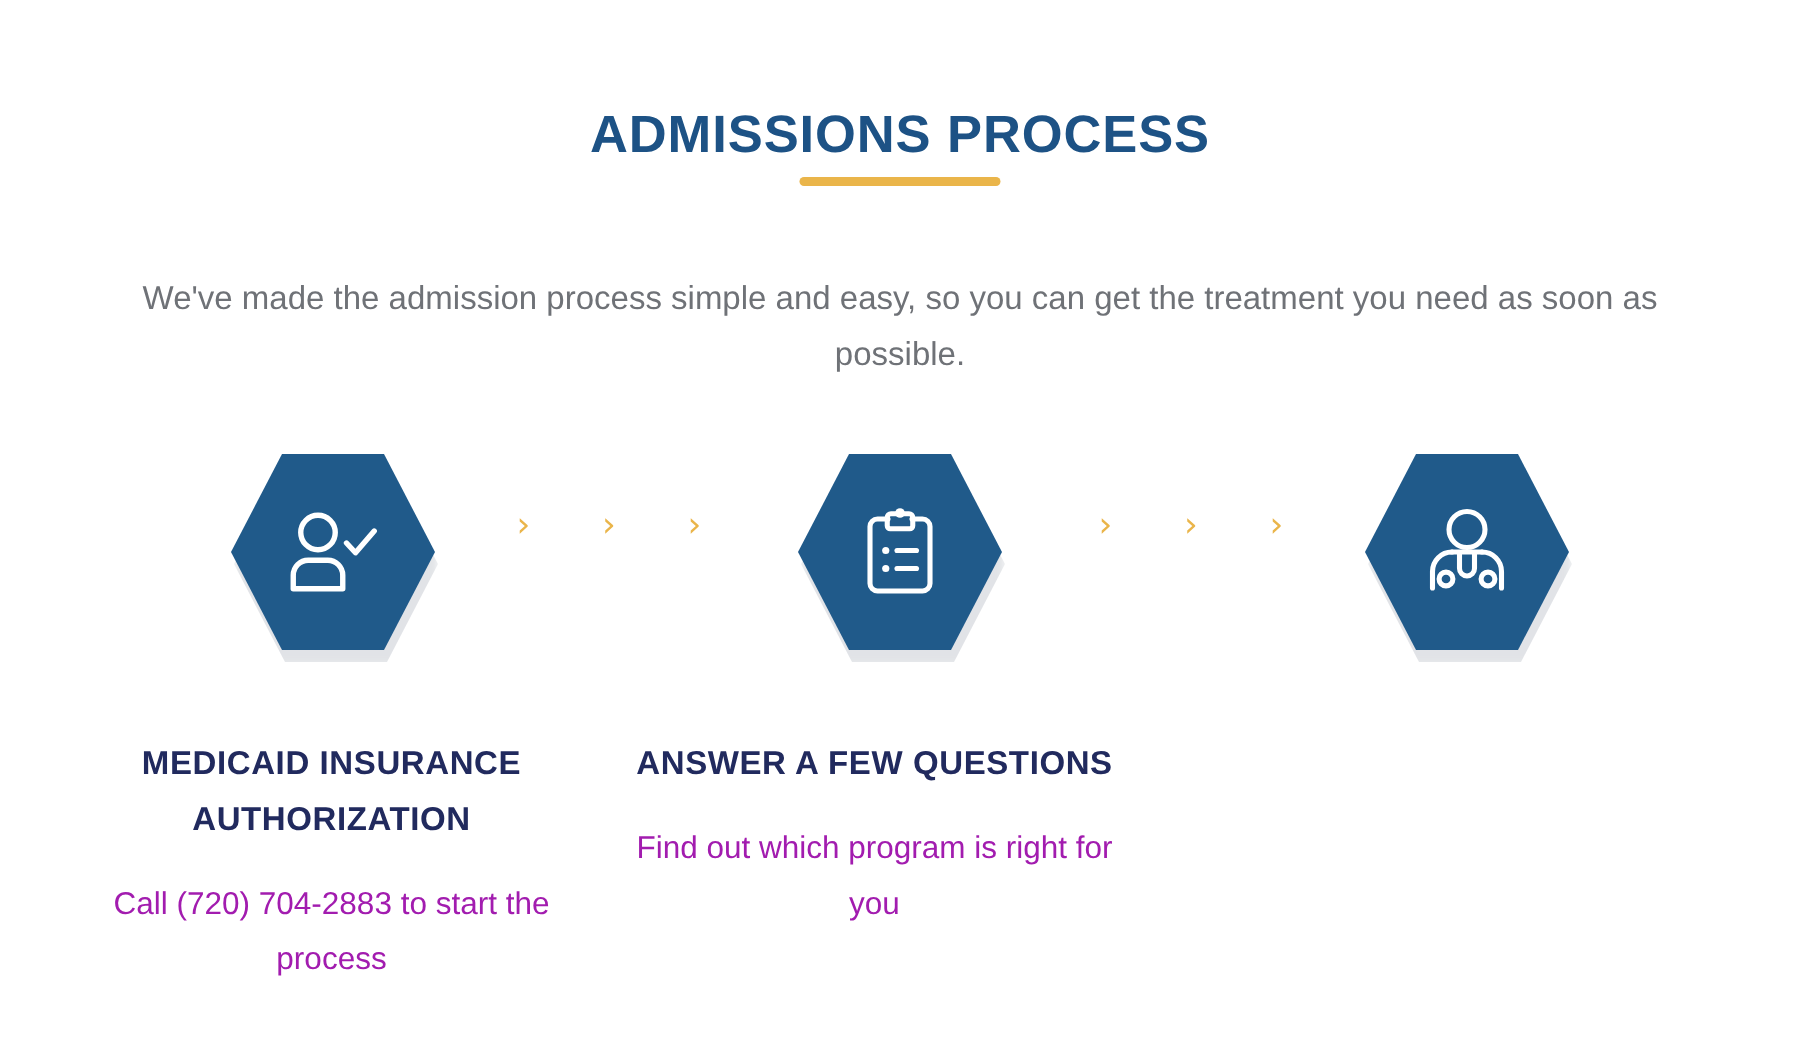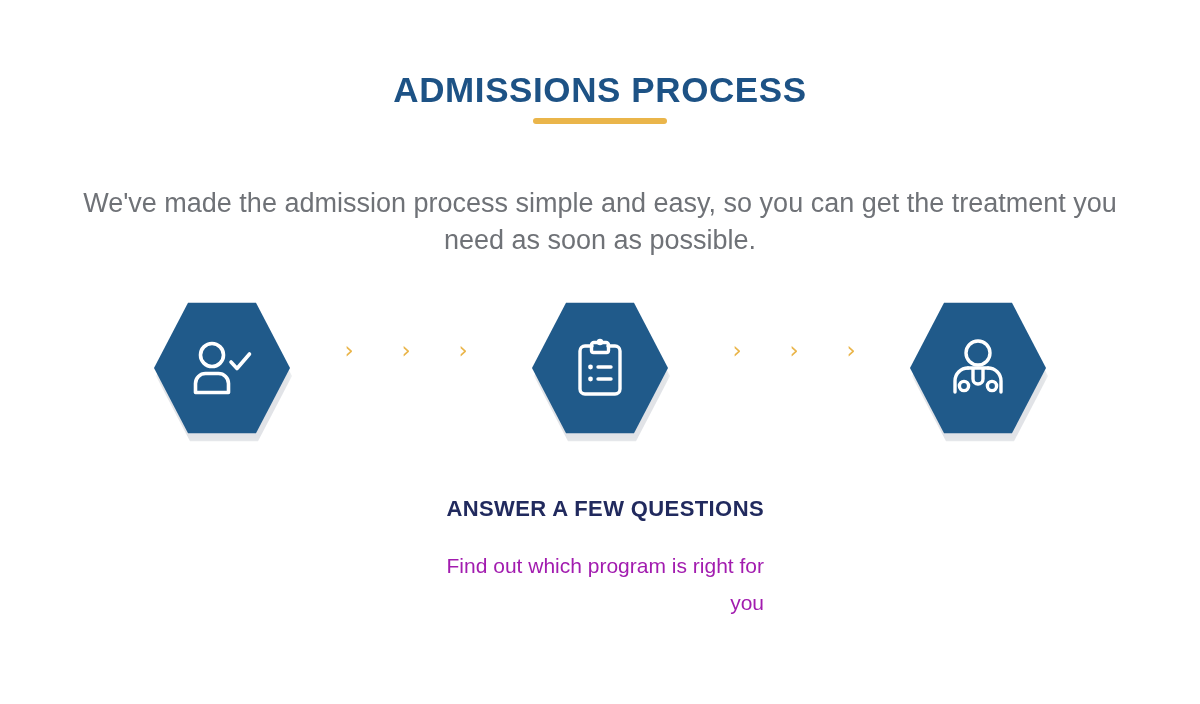--- a/index.html
+++ b/index.html
@@ -45,21 +45,21 @@
     border-radius: 4px;
     background: #eab54a;
   }
 
   .section-subtitle {
     position: absolute;
     top: 158px;
     left: 60px;
     width: 1080px;
     text-align: center;
-    font-size: 27px;
+    font-size: 22px;
     line-height: 37px;
     font-weight: 400;
     color: #6f7277;
   }
 
   
   .steps {
     position: absolute;
     top: 300px;
     left: 0;
@@ -125,21 +125,21 @@
   .chevron.c6 { left: 840px; }
 
   
   .col {
     position: absolute;
     top: 490px;
     width: 330px;
     text-align: center;
   }
   .col.c1 { left: 56px; }
-  .col.c2 { left: 434px; text-align: right; }
+  .col.c2 { left: 418px; }
   .col.c3 { left: 812px; }
 
   .step-heading {
     font-size: 22px;
     line-height: 37px;
     font-weight: 700;
     letter-spacing: 0.4px;
     color: #212a5e;
     margin: 0;
   }
@@ -217,20 +217,24 @@
 
   </div>
 
   <div class="chevron c1">›</div>
   <div class="chevron c2">›</div>
   <div class="chevron c3">›</div>
   <div class="chevron c4">›</div>
   <div class="chevron c5">›</div>
   <div class="chevron c6">›</div>
 
+  <div class="col c1">
+    <p class="step-heading">MEDICAID INSURANCE AUTHORIZATION</p>
+    <p class="step-desc">Call (720) 704-2883 to start the process</p>
+  </div>
 
   <div class="col c2">
     <p class="step-heading">ANSWER A FEW QUESTIONS</p>
     <p class="step-desc">Find out which program is right for you</p>
   </div>
 
   <div class="col c3">
   </div>
 
 </div>

